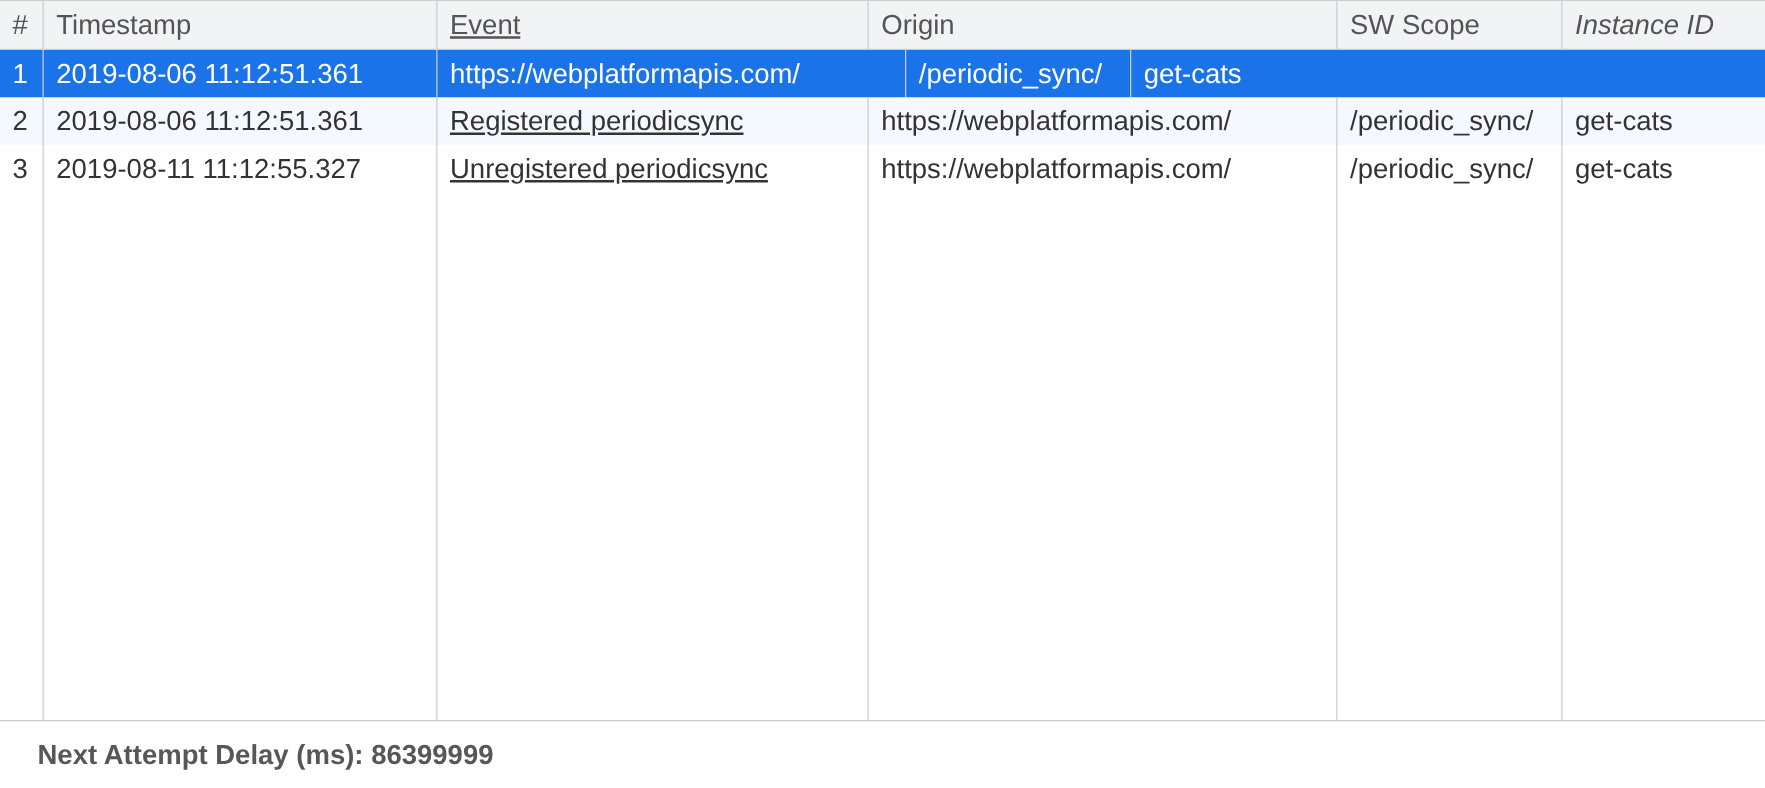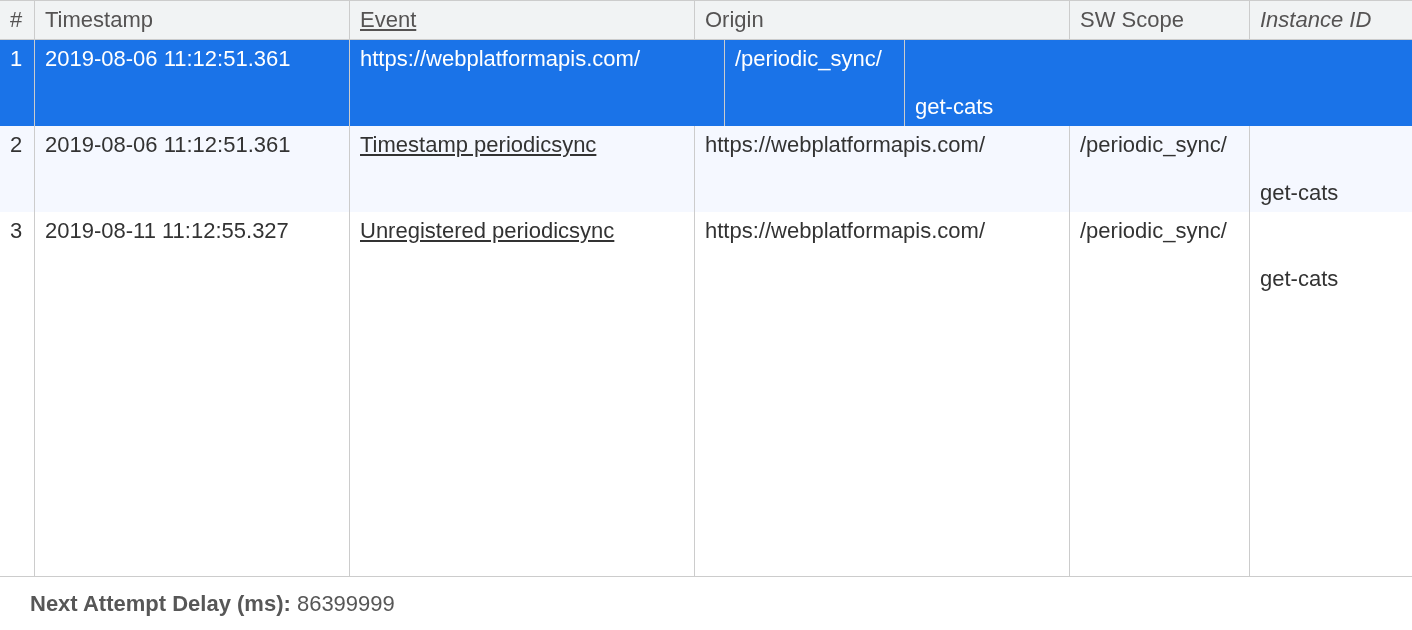--- a/index.html
+++ b/index.html
@@ -49,21 +49,20 @@
       background: #f5f8ff;
     }
     .body-cell {
       padding: 6px 10px;
       border-right: 1px solid #ccc;
       white-space: nowrap;
       overflow: hidden;
     }
     .body-cell:last-child {
       border-right: none;
-      margin-top: 48px;
     }
     .col-num   { width: 35px; }
     .col-ts    { width: 315px; }
     .col-event { width: 345px; text-decoration: underline; }
     .col-origin{ width: 375px; }
     .col-scope { width: 180px; }
     .col-inst  { width: 162px; }
 
     .empty-area {
       flex: 1;
@@ -77,21 +76,21 @@
     }
     .footer {
       padding: 14px 30px;
       color: #575757;
       font-size: 22px;
     }
     .footer-label {
       font-weight: 700;
     }
     .footer-value {
-      font-weight: 400;
+      font-weight: 700;
     }
   </style>
 </head>
 <body>
 
 <div class="table-container">
   <div class="header-row">
     <div class="header-cell col-num">#</div>
     <div class="header-cell col-ts">Timestamp</div>
     <div class="header-cell col-event">Event</div>
@@ -104,21 +103,21 @@
       <div class="body-row selected">
         <div class="body-cell col-num">1</div>
         <div class="body-cell col-ts">2019-08-06 11:12:51.361</div>
         <div class="body-cell col-origin">https://webplatformapis.com/</div>
         <div class="body-cell col-scope">/periodic_sync/</div>
         <div class="body-cell col-inst">get-cats</div>
       </div>
       <div class="body-row alt">
         <div class="body-cell col-num">2</div>
         <div class="body-cell col-ts">2019-08-06 11:12:51.361</div>
-        <div class="body-cell col-event">Timestamp periodicsync</div>
+        <div class="body-cell col-event">Registered periodicsync</div>
         <div class="body-cell col-origin">https://webplatformapis.com/</div>
         <div class="body-cell col-scope">/periodic_sync/</div>
         <div class="body-cell col-inst">get-cats</div>
       </div>
       <div class="body-row">
         <div class="body-cell col-num">3</div>
         <div class="body-cell col-ts">2019-08-11 11:12:55.327</div>
         <div class="body-cell col-event">Unregistered periodicsync</div>
         <div class="body-cell col-origin">https://webplatformapis.com/</div>
         <div class="body-cell col-scope">/periodic_sync/</div>

